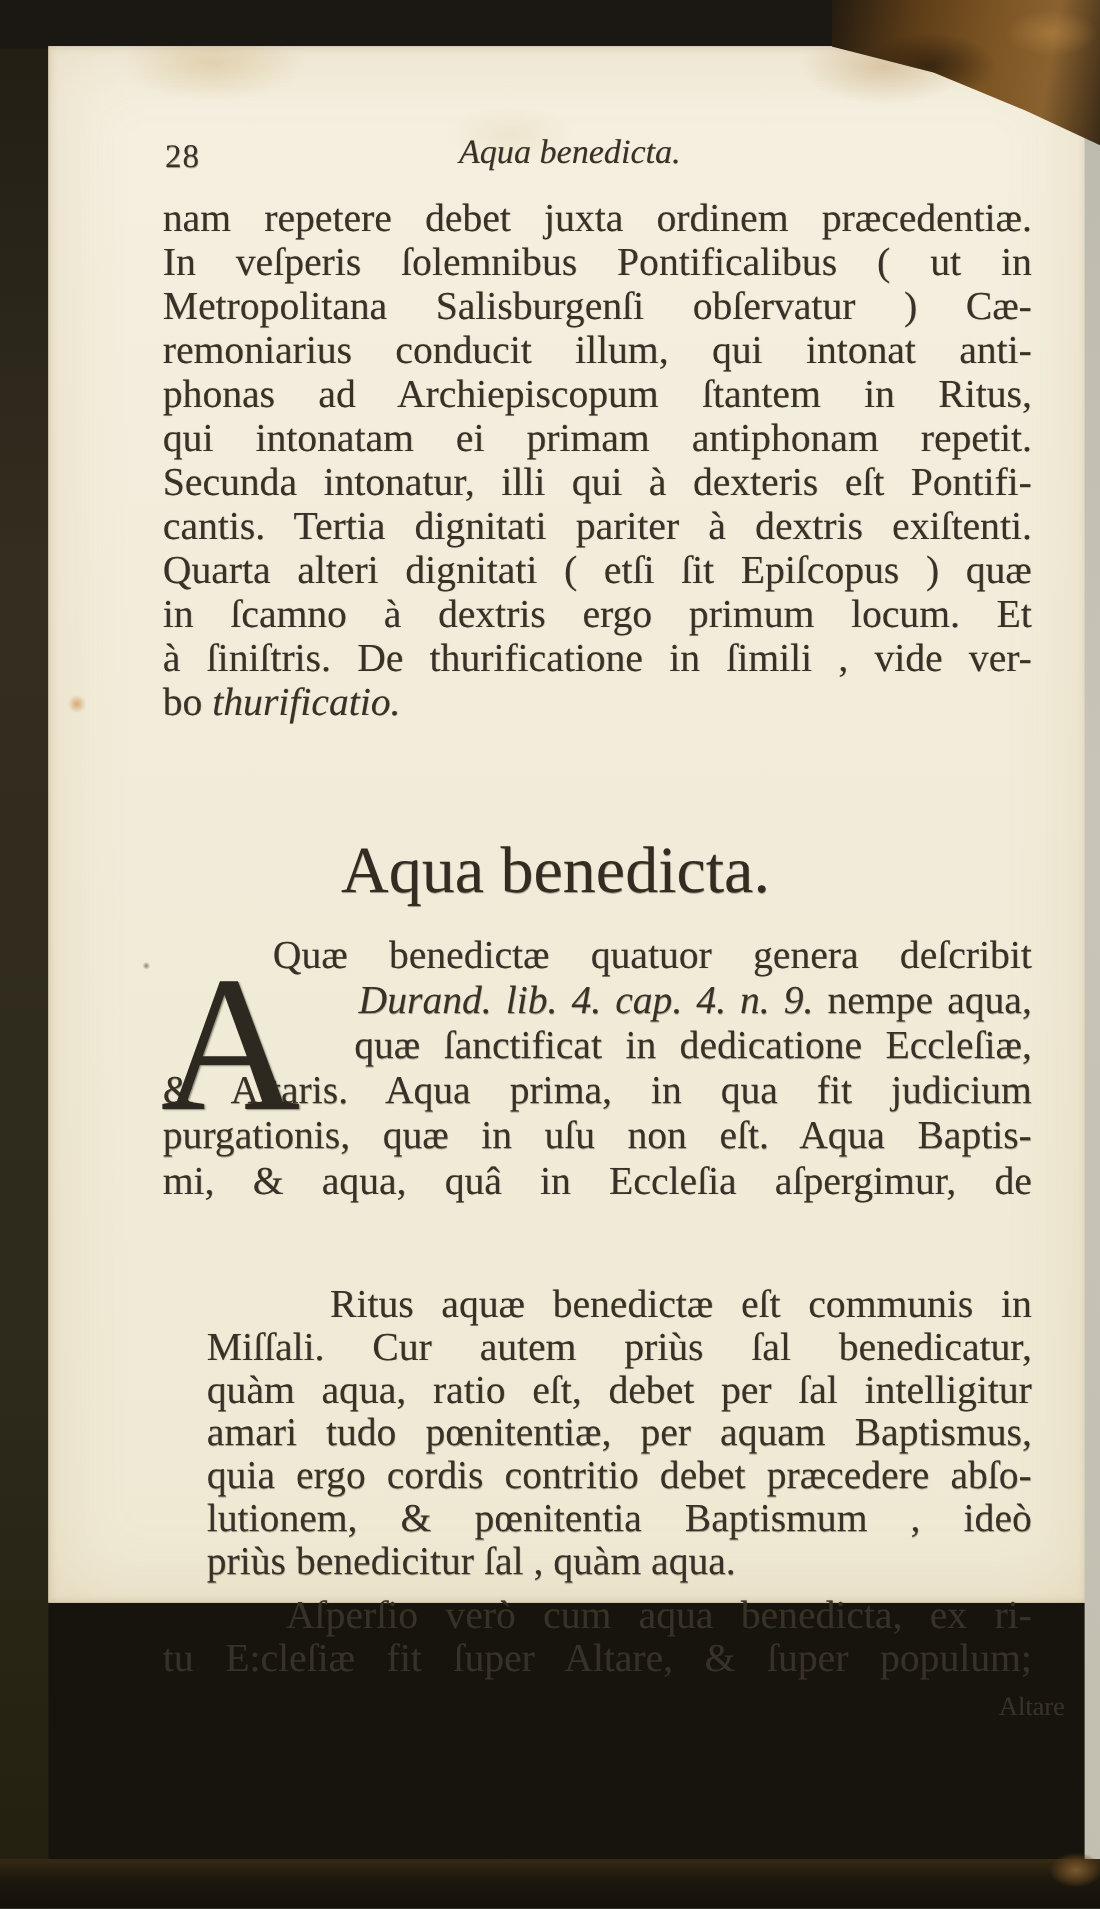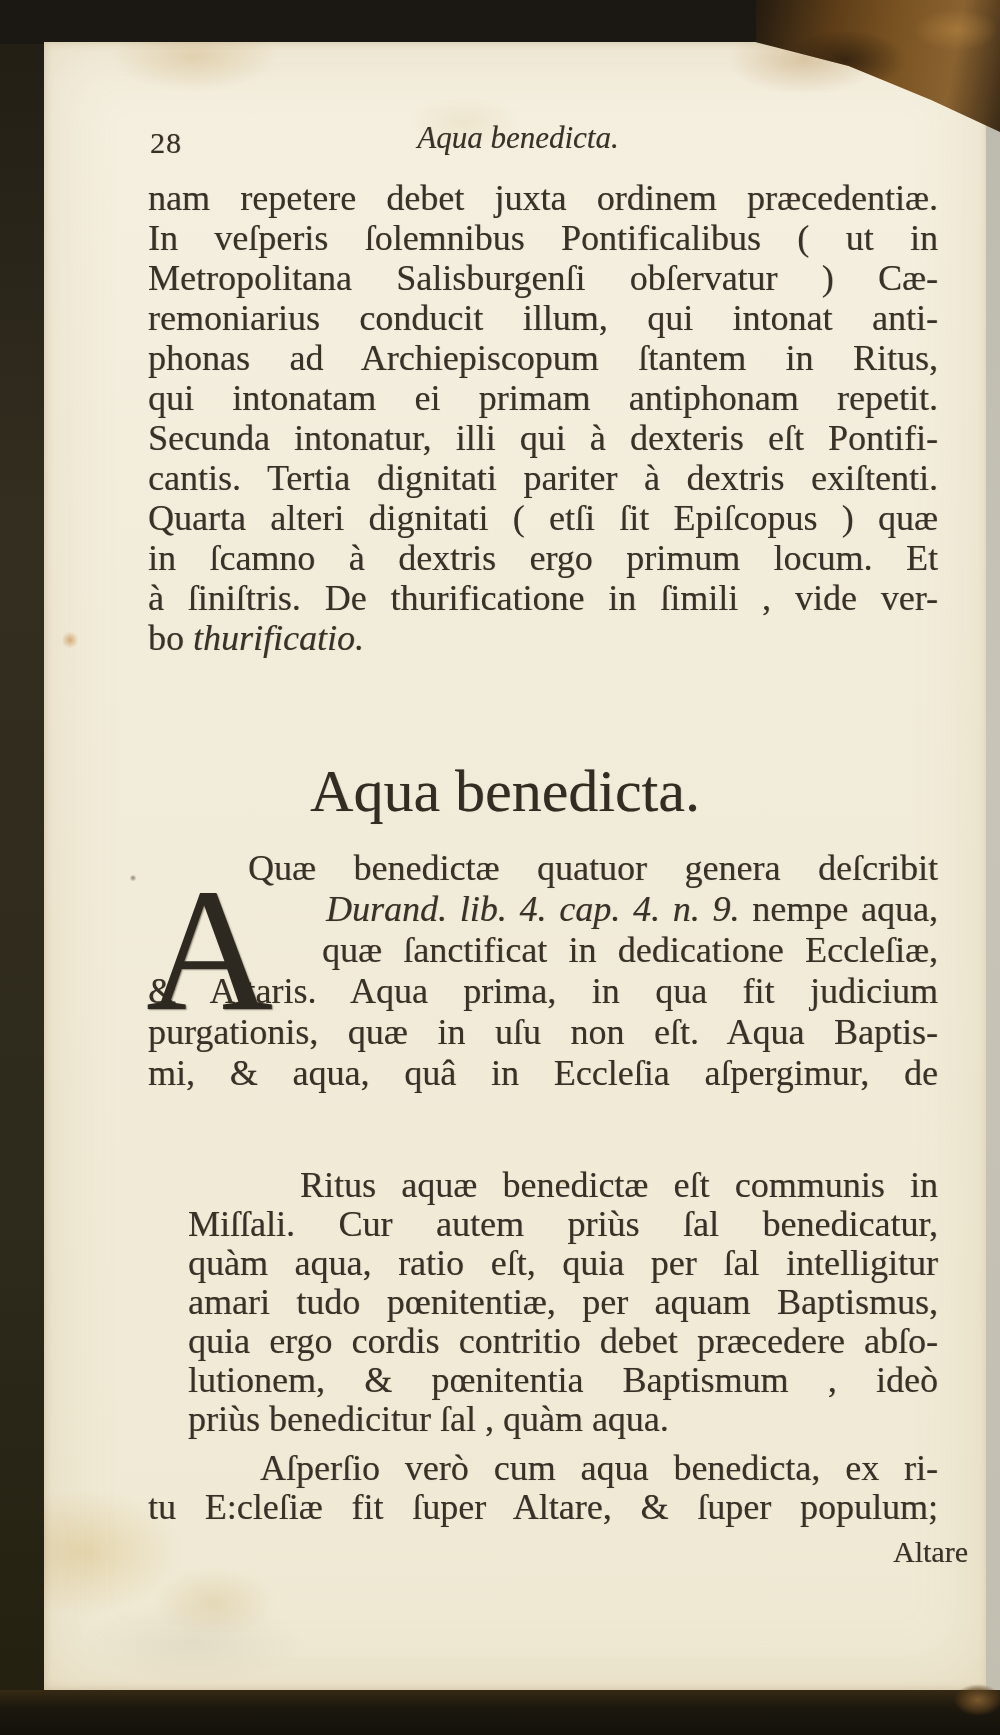--- a/index.html
+++ b/index.html
@@ -11,21 +11,21 @@
   
   #left-strip{position:absolute;left:0;top:0;width:44px;height:1735px;
     background:linear-gradient(180deg,#211d14 0%,#332e1f 30%,#2e2a1c 70%,#23200f 100%);}
   
   #top-band{position:absolute;left:0;top:0;width:1000px;height:44px;background:#1b1712;}
   
   #bottom-band{position:absolute;left:0;top:1690px;width:1000px;height:45px;
     background:linear-gradient(180deg,#362a14 0%,#1c180e 40%,#14110b 100%);}
   
   #paper{
-    position:absolute;left:44px;top:42px;width:944px;height:1648px;
+    position:absolute;left:44px;top:42px;width:944px;height:1415px;
     background-color:#f2edda;
     background-image:
       radial-gradient(120px 50px at 150px 15px,  rgba(190,150,78,.28), transparent 70%),
       radial-gradient(80px 36px at 420px 80px,  rgba(200,170,100,.15), transparent 70%),
       radial-gradient(110px 50px at 760px 18px,  rgba(165,115,48,.30), transparent 70%),
       radial-gradient(12px 12px at 26px 598px,  rgba(195,120,45,.55), transparent 70%),
       radial-gradient(140px 90px at 40px 1510px, rgba(212,181,110,.38), transparent 70%),
       radial-gradient(90px 50px at 170px 1560px, rgba(200,172,108,.28), transparent 70%),
       radial-gradient(160px 60px at 150px 1600px, rgba(130,120,95,.10), transparent 70%),
       radial-gradient(5px 5px at 89px 836px,    rgba(90,75,50,.65), transparent 70%),
@@ -71,21 +71,21 @@
   .dp1{padding-left:100px;}
   .dp2{padding-left:178px;}
   .dp3{padding-left:174px;}
 
   #para3{top:1124px;}
   #para3 .line{line-height:39px;margin-left:40px;}
   #para4{top:1407px;}
   #para4 .line{line-height:39px;}
   .indent{text-indent:112px;}
 
-  #catchword{top:1490px;width:820px;text-align:right;font-size:30px;line-height:40px;}
+  #catchword{top:1490px;width:820px;text-align:right;font-size:24px;line-height:40px;}
 </style>
 </head>
 <body>
 
 <div id="scan">
   <div id="left-strip"></div>
   <div id="top-band"></div>
 
   <div id="paper">
 
@@ -117,21 +117,21 @@
       <div class="line dp2"><span class="it">Durand. lib. 4. cap. 4. n. 9.</span><span> nempe aqua,</span></div>
       <div class="line dp3">quæ ſanctificat in dedicatione Eccleſiæ,</div>
       <div class="line">&amp; Altaris.  Aqua prima,  in qua fit judicium</div>
       <div class="line">purgationis,  quæ in uſu non eſt.  Aqua Baptis-</div>
       <div class="line">mi,  &amp; aqua,  quâ in Eccleſia aſpergimur,  de</div>
     </div>
 
     <div class="block txt" id="para3">
       <div class="line indent">Ritus aquæ benedictæ eſt communis in</div>
       <div class="line">Miſſali.  Cur autem priùs ſal benedicatur,</div>
-      <div class="line">quàm aqua,  ratio eſt,  quia per ſal intelligitur</div>
+      <div class="line">quàm aqua,  ratio eſt,  debet per ſal intelligitur</div>
       <div class="line">amari tudo pœnitentiæ,  per aquam Baptismus,</div>
       <div class="line">quia ergo cordis contritio debet præcedere abſo-</div>
       <div class="line">lutionem,  &amp;  pœnitentia  Baptismum ,  ideò</div>
       <div class="line last">priùs benedicitur ſal ,  quàm aqua.</div>
     </div>
 
     <div class="block txt" id="para4">
       <div class="line indent">Aſperſio verò cum aqua benedicta,  ex ri-</div>
       <div class="line">tu E:cleſiæ fit ſuper Altare,  &amp; ſuper populum;</div>
     </div>

